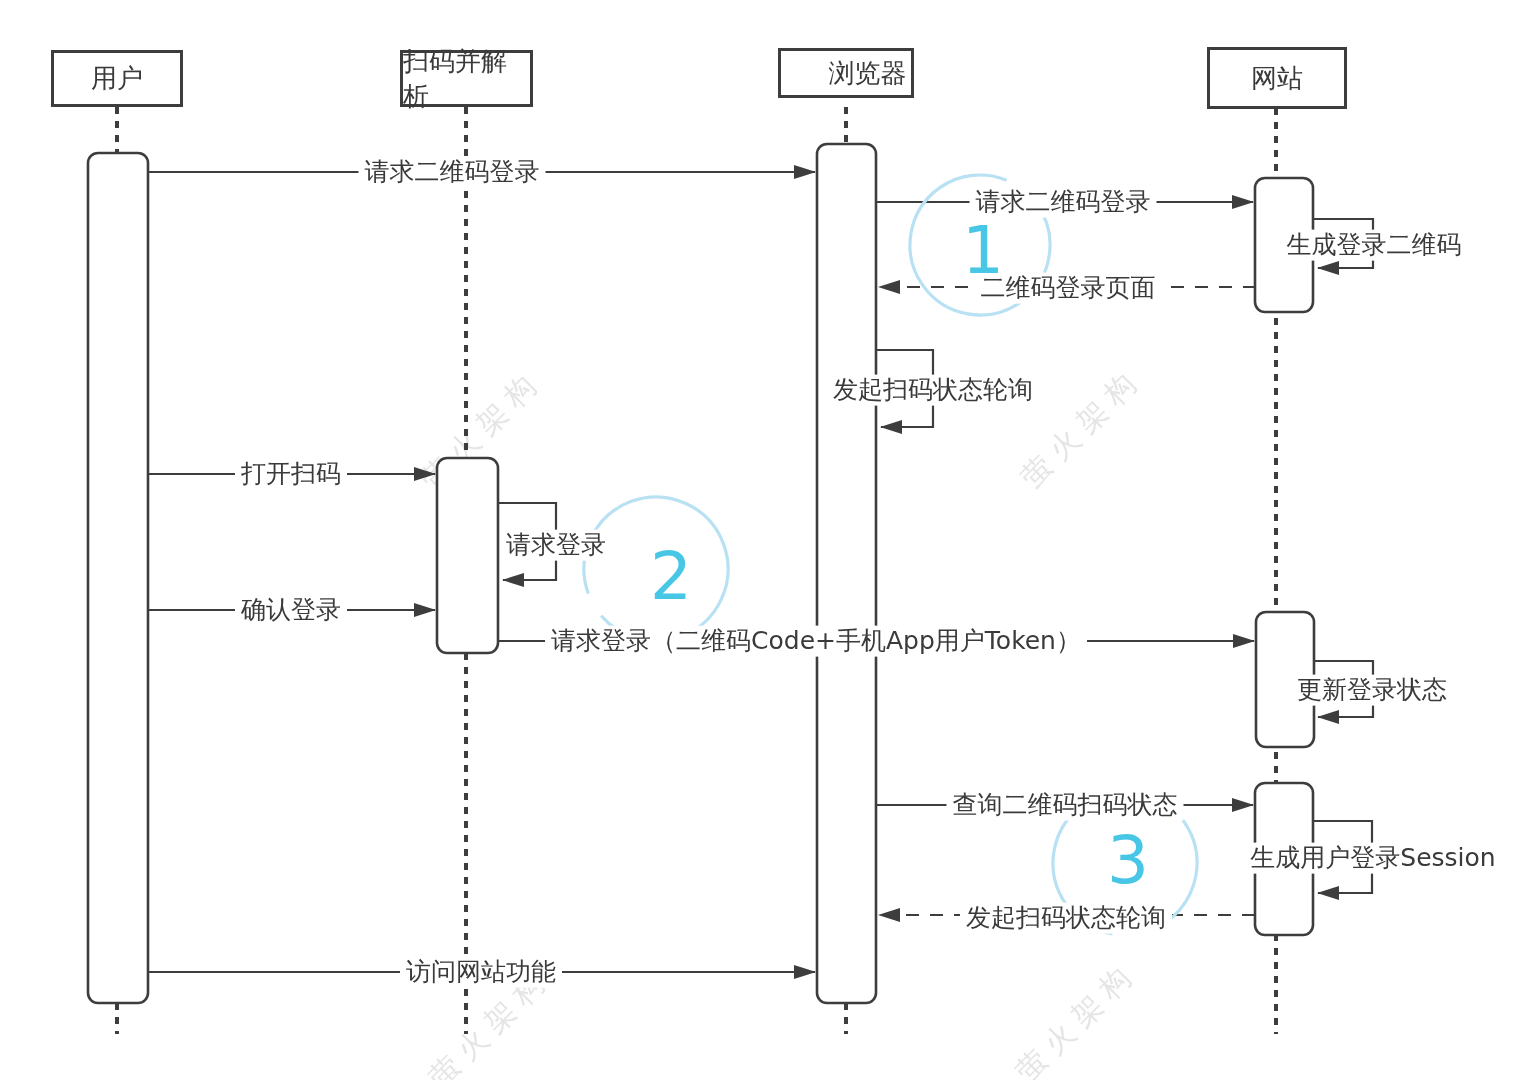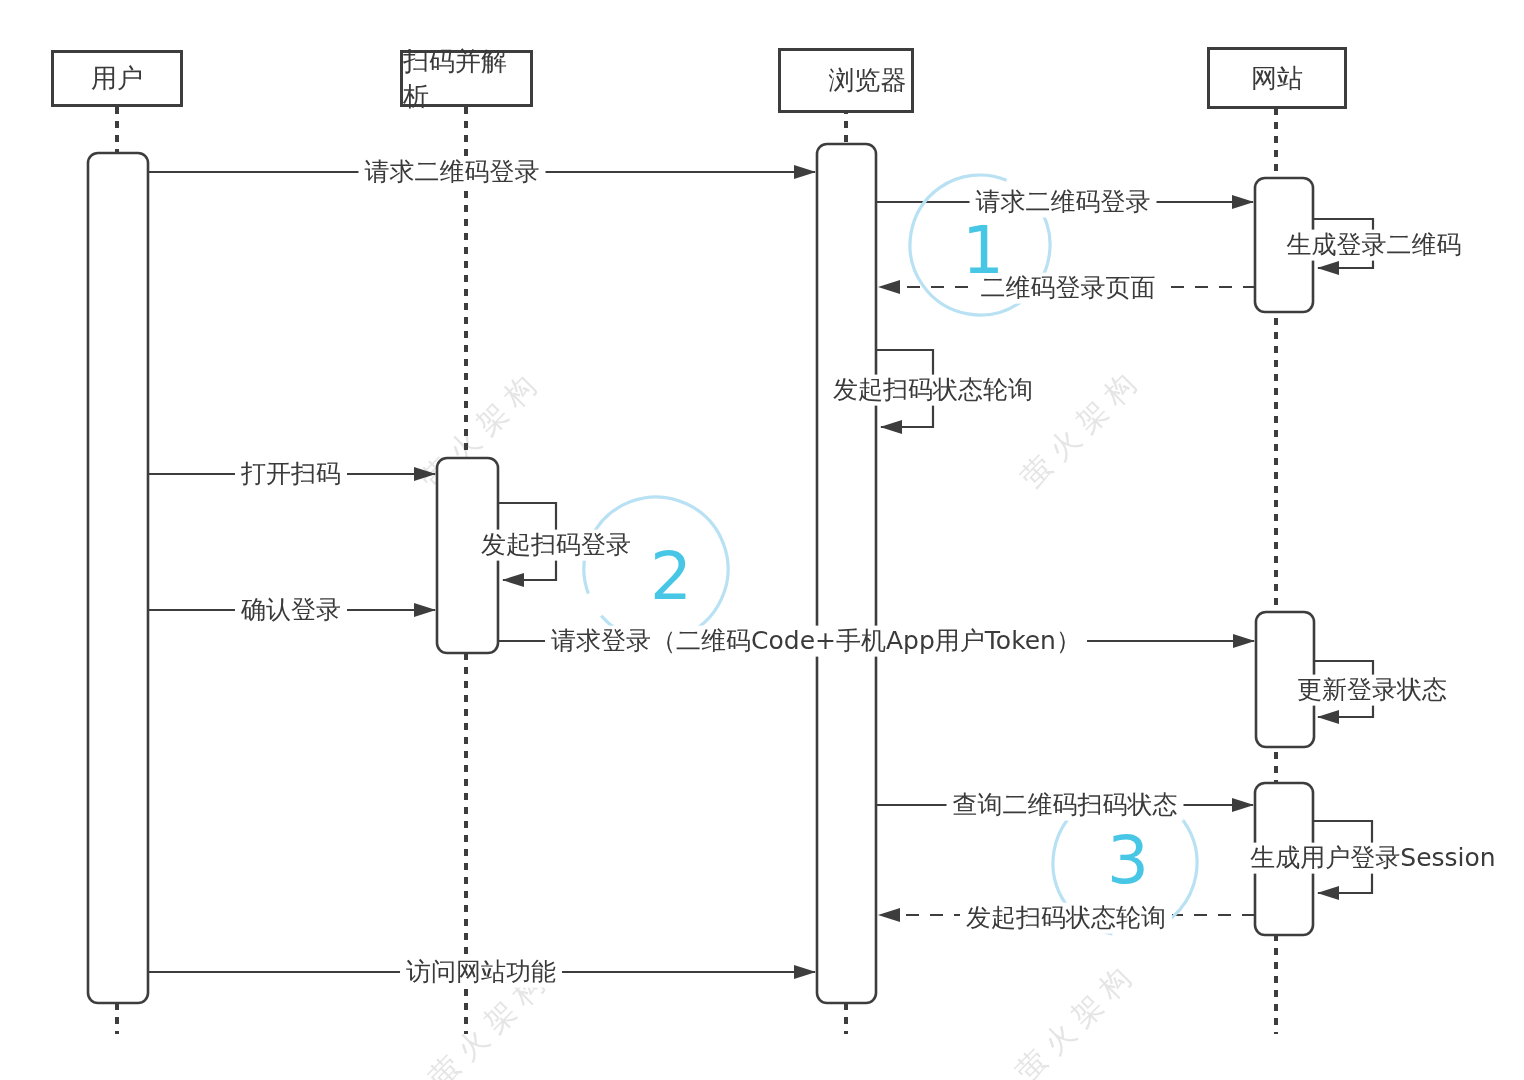--- a/index.html
+++ b/index.html
@@ -93,34 +93,34 @@
     <circle class="badge-circle" cx="656" cy="569" r="72" pathLength="440" stroke-dasharray="415 25" transform="rotate(160 656 569)"></circle>
     <circle class="badge-circle" cx="1125" cy="863" r="72" pathLength="440" stroke-dasharray="185 35 175 45" transform="rotate(-80 1125 863)"></circle>
   </svg>
 
   <div class="actor-box" style="left:51px;top:50px;width:132px;height:57px;">
       <span>用户</span>
     </div>
   <div class="actor-box" style="left:400px;top:50px;width:133px;height:57px;">
       <span>扫码并解析</span>
     </div>
-  <div class="actor-box" style="left:778px;top:48px;width:136px;height:65px;padding-left:43px;">
+  <div class="actor-box" style="left:778px;top:48px;width:136px;height:50px;padding-left:43px;">
       <span>浏览器</span>
     </div>
   <div class="actor-box" style="left:1207px;top:47px;width:140px;height:62px;">
       <span>网站</span>
     </div>
 
   <div class="msg" style="left:452px;top:172px;">请求二维码登录</div>
   <div class="msg" style="left:1063px;top:202px;">请求二维码登录</div>
   <div class="msg" style="left:1374px;top:245px;">生成登录二维码</div>
   <div class="msg" style="left:1068px;top:288px;">二维码登录页面</div>
   <div class="msg" style="left:933px;top:390px;">发起扫码状态轮询</div>
   <div class="msg" style="left:291px;top:474px;">打开扫码</div>
-  <div class="msg" style="left:556px;top:545px;">发起扫码登录</div>
+  <div class="msg" style="left:556px;top:545px;">请求登录</div>
   <div class="msg" style="left:291px;top:610px;">确认登录</div>
   <div class="msg" style="left:816px;top:641px;">请求登录（二维码Code+手机App用户Token）</div>
   <div class="msg" style="left:1372px;top:690px;">更新登录状态</div>
   <div class="msg" style="left:1065px;top:805px;">查询二维码扫码状态</div>
   <div class="msg" style="left:1373px;top:858px;">生成用户登录Session</div>
   <div class="msg" style="left:1066px;top:918px;">发起扫码状态轮询</div>
   <div class="msg" style="left:481px;top:972px;">访问网站功能</div>
 
   <div class="badge-num" style="left:983px;top:251px;">1</div>
   <div class="badge-num" style="left:671px;top:577px;">2</div>

